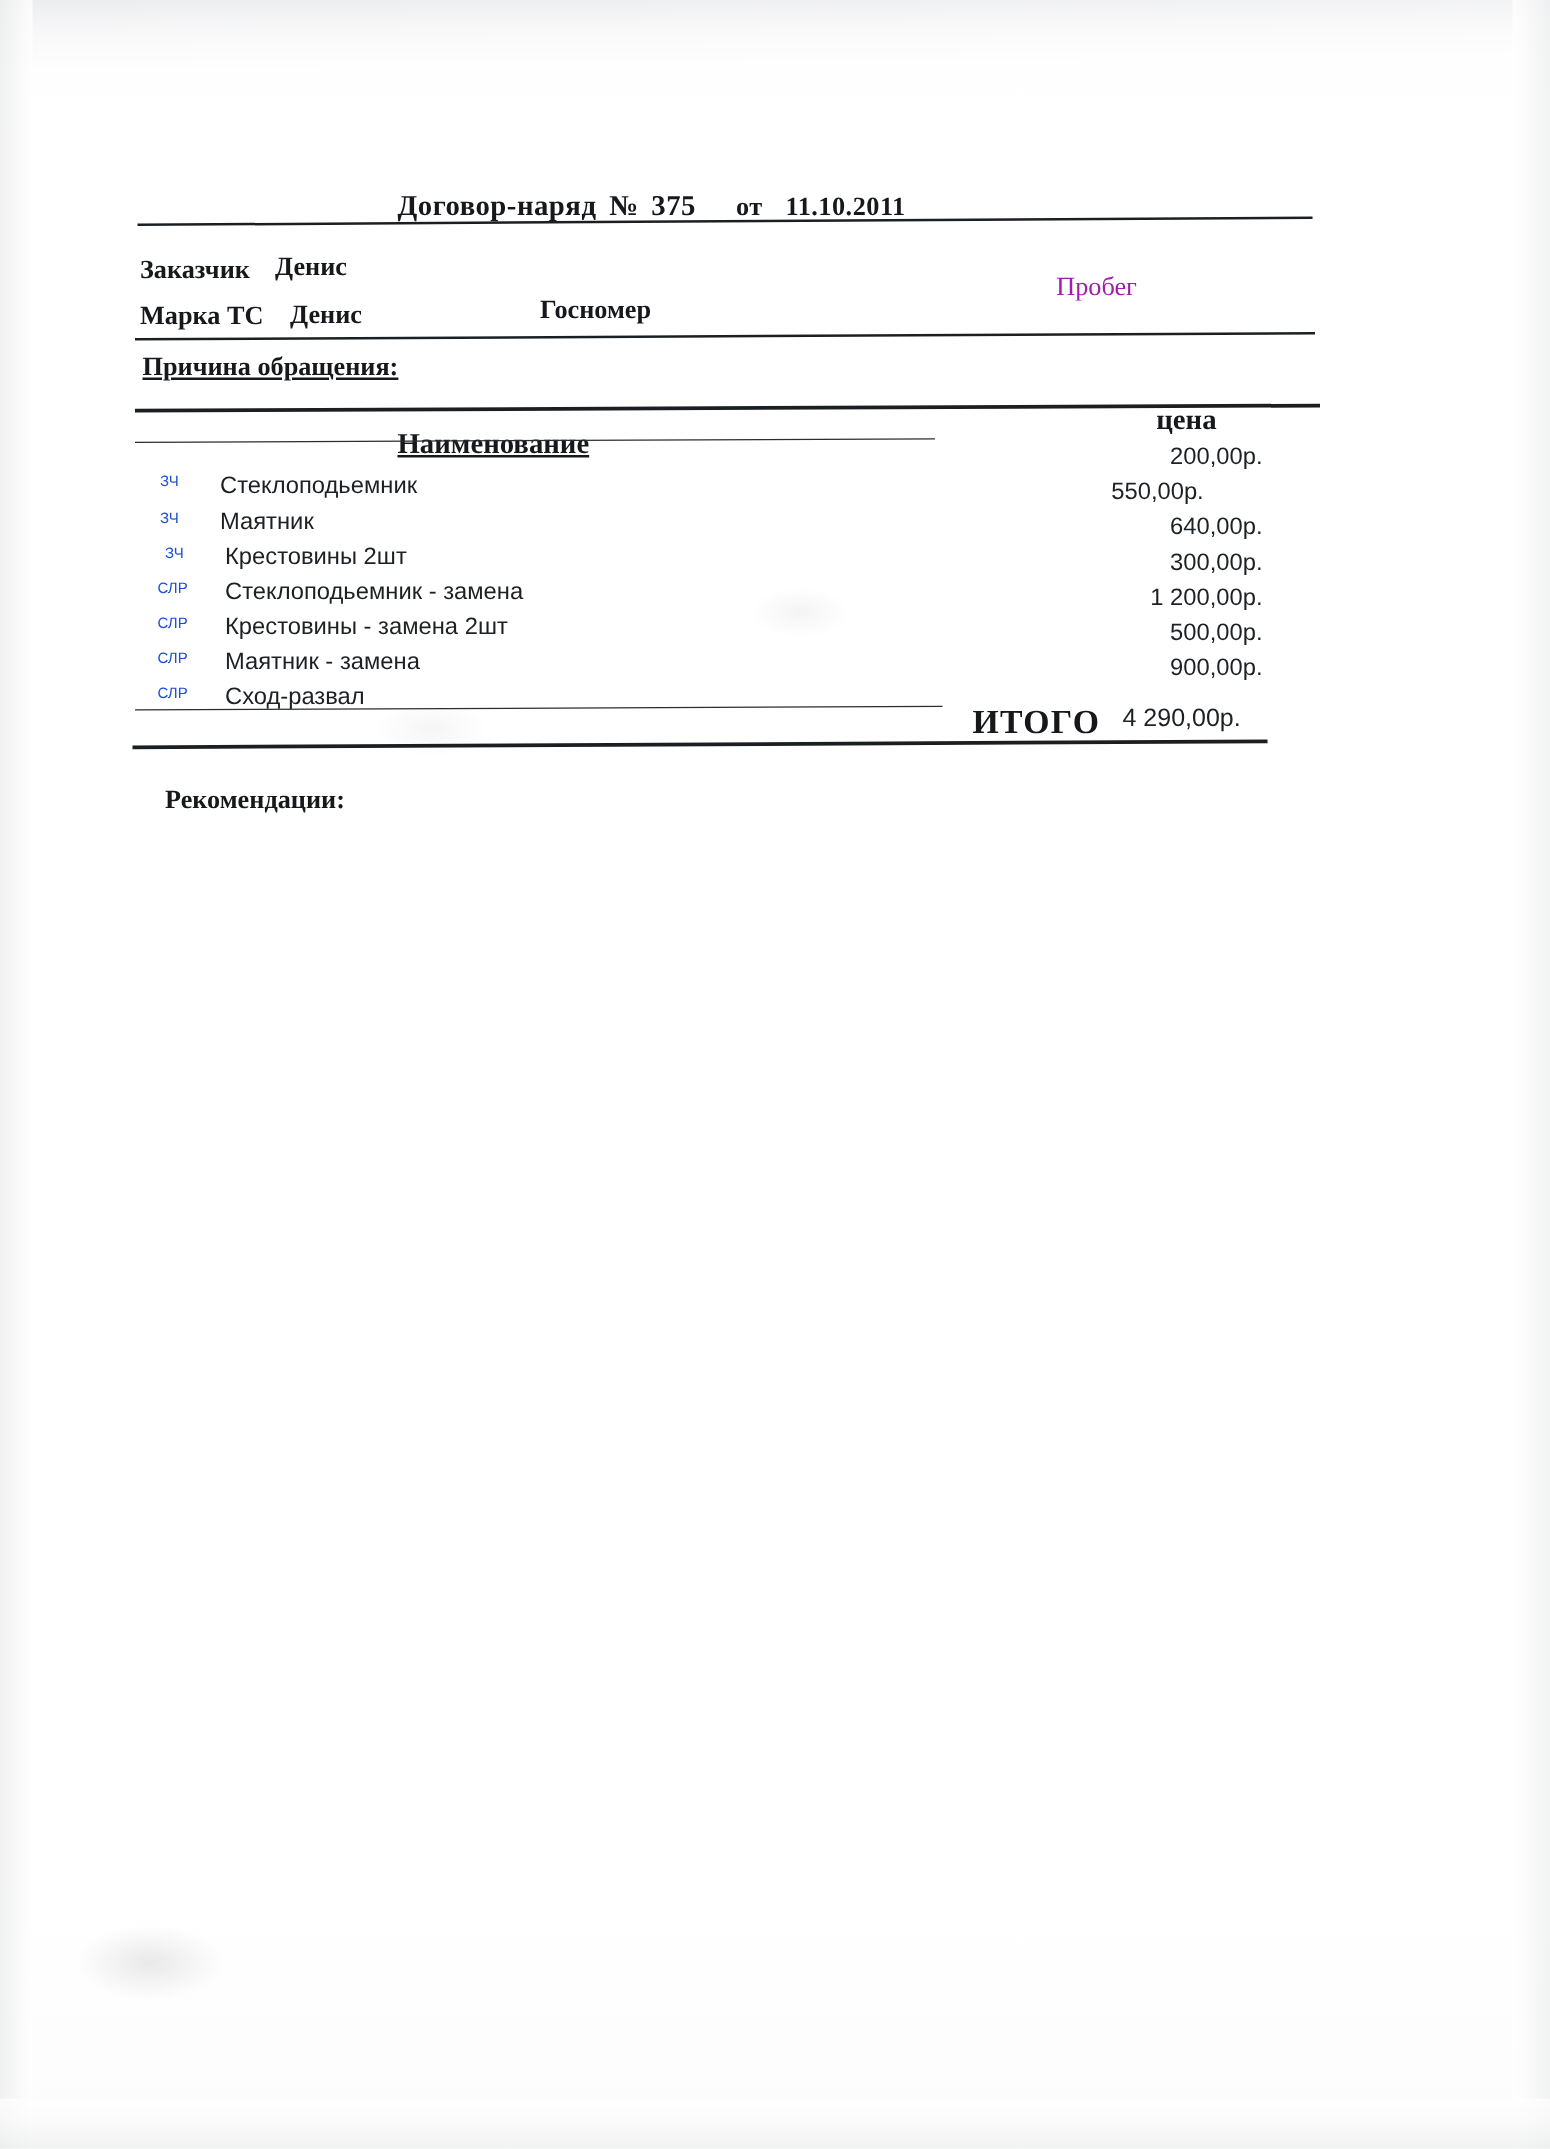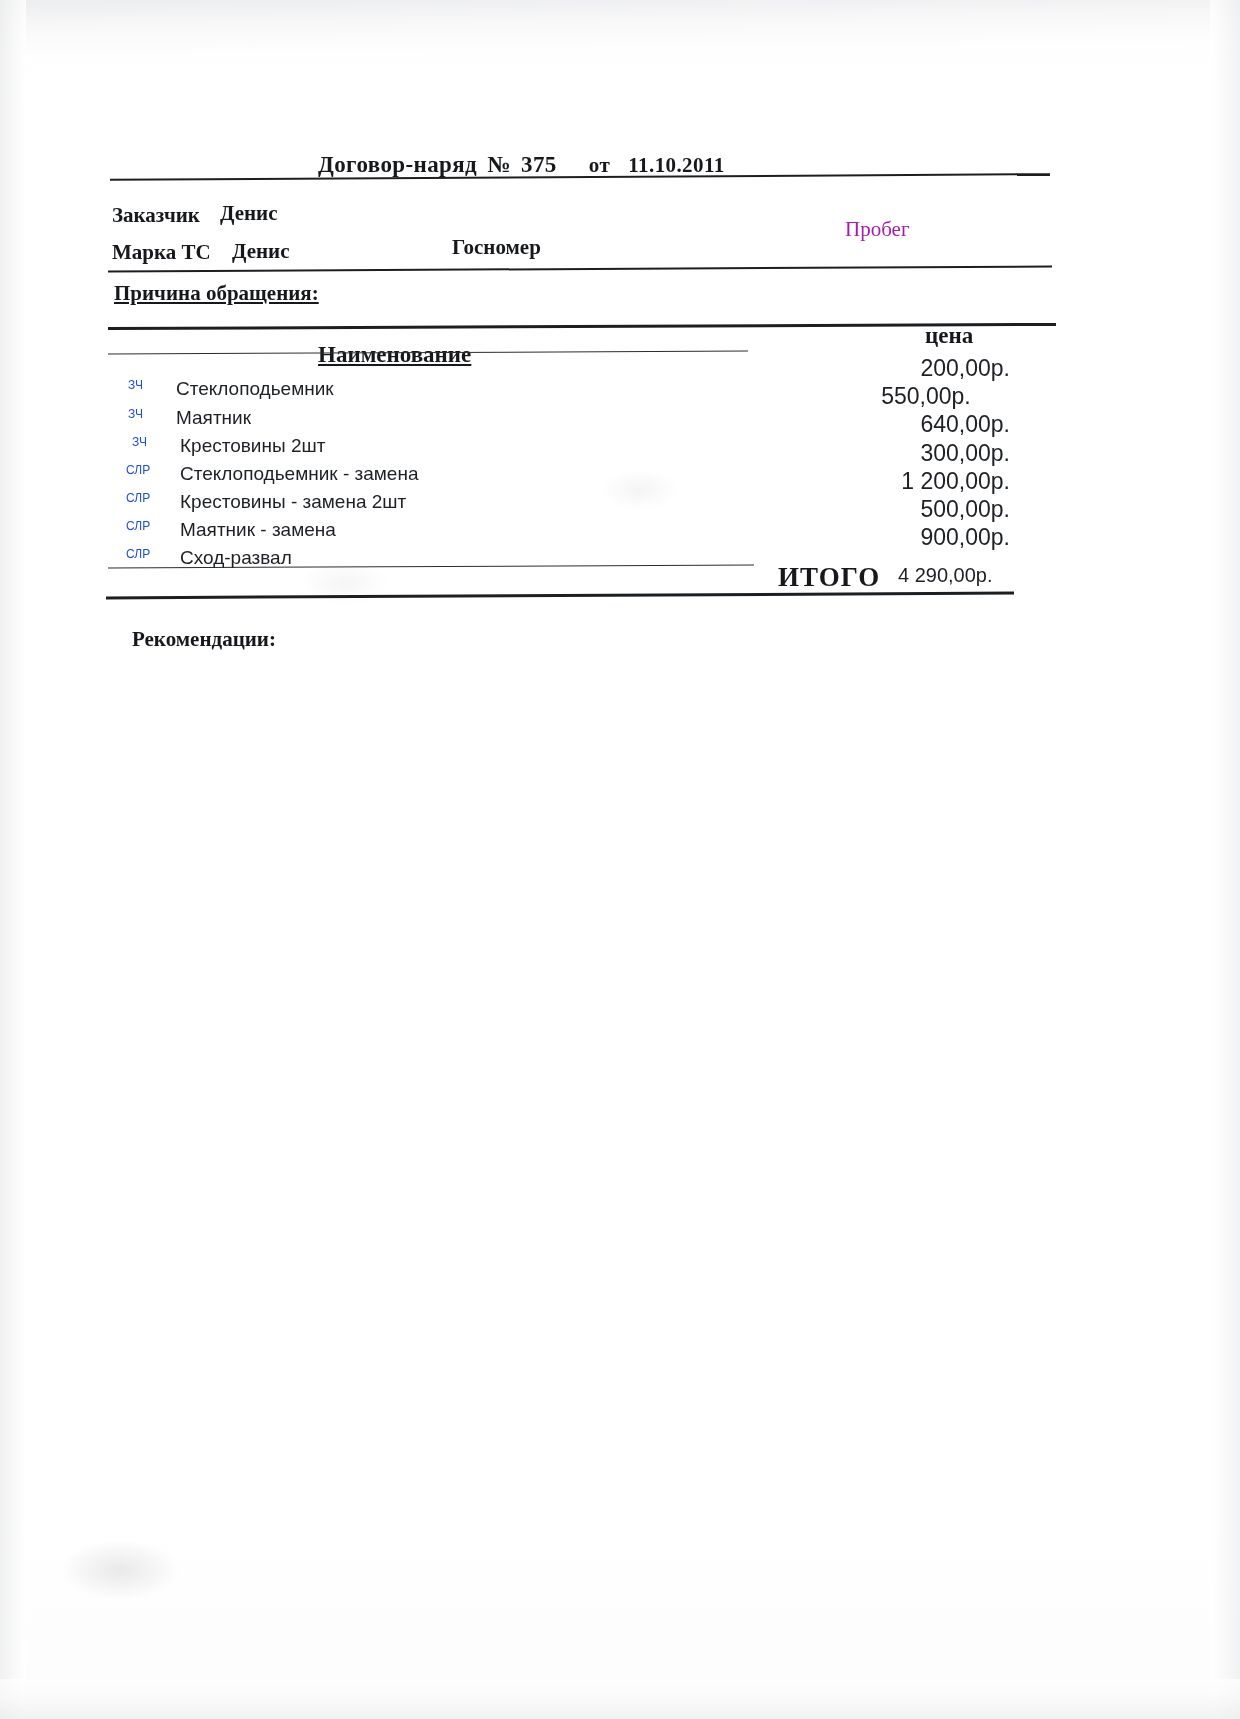--- a/index.html
+++ b/index.html
@@ -128,21 +128,21 @@
   .row-name {
     position: absolute;
     font-family: "Liberation Sans", sans-serif;
     font-size: 19px;
     color: #1d2024;
     white-space: nowrap;
   }
   .row-price {
     position: absolute;
     font-family: "Liberation Sans", sans-serif;
-    font-size: 23px;
+    font-size: 19px;
     color: #1d2024;
     text-align: right;
     white-space: nowrap;
     width: 180px;
   }
 
   .total-label {
     position: absolute;
     font-weight: 700;
     font-size: 27px;
@@ -187,21 +187,21 @@
   </div>
 
   <div class="rule" style="left:110px; top:176px; width:940px; transform:rotate(-0.35deg);"></div>
 
   <div class="lbl" style="left:112px; top:203px;">Заказчик</div>
   <div class="val" style="left:220px; top:201px;">Денис</div>
   <div class="lbl-light" style="left:845px; top:217px; font-family:'Liberation Serif',serif; font-size:21px;">Пробег</div>
 
   <div class="lbl" style="left:112px; top:240px;">Марка ТС</div>
   <div class="val" style="left:232px; top:239px;">Денис</div>
-  <div class="lbl" style="left:432px; top:235px;margin-left:20px;">Госномер</div>
+  <div class="lbl" style="left:432px; top:235px;">Госномер</div>
 
   <div class="rule" style="left:108px; top:268px; width:944px; transform:rotate(-0.3deg);"></div>
 
   <div class="lbl" style="left:114px; top:281px;text-decoration:underline;">Причина обращения:</div>
 
   <div class="rule thick" style="left:108px; top:325px; width:948px; transform:rotate(-0.25deg);"></div>
 
   <div class="col-head" style="left:318px; top:342px;text-decoration:underline;">Наименование</div>
   <div class="col-head" style="left:925px; top:323px;">цена</div>
 

